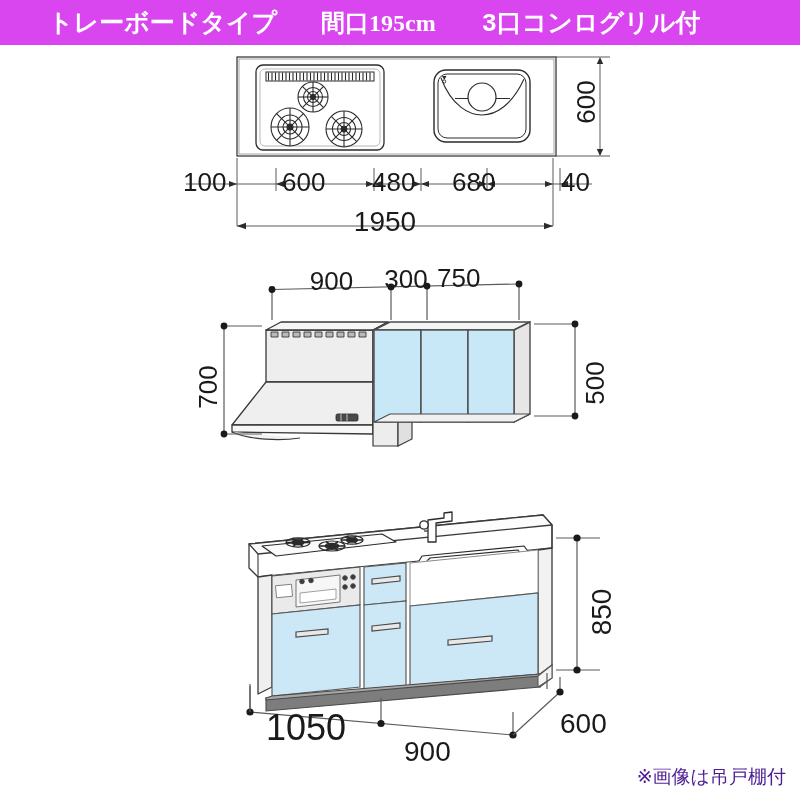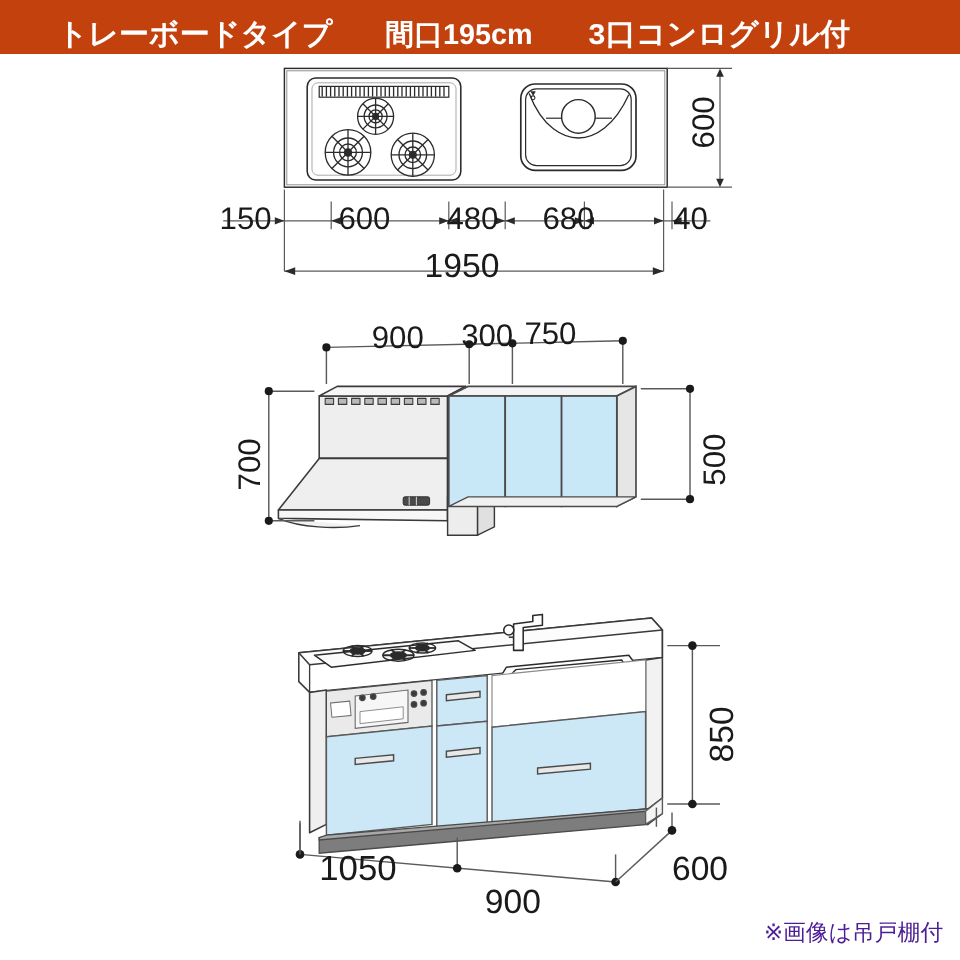--- a/index.html
+++ b/index.html
@@ -11,42 +11,42 @@
   .page{position:relative;width:800px;height:800px;}
 
   
   .header{
     position:absolute;left:0;top:0;width:800px;height:45px;
     display:flex;align-items:center;
     color:#ffffff;font-weight:bold;font-size:25px;letter-spacing:0px;
   }
   .header .h-item{white-space:nowrap;}
   .h1{margin-left:48px;}
-  .h2{margin-left:44px;font-size:24px;}
+  .h2{margin-left:44px;font-size:24px;font-family:Liberation Serif, serif;}
   .h3{margin-left:46px;font-family:Liberation Mono, monospace;}
 
   
   .dim{
     position:absolute;color:#1a1a1a;font-size:26px;font-weight:400;
     white-space:nowrap;line-height:1;
   }
   .vert{transform:rotate(-90deg);transform-origin:center center;}
   svg{position:absolute;overflow:visible;}
 
   .note{
     position:absolute;right:14px;bottom:10px;
     font-size:19px;color:#4c1d95;white-space:nowrap;
   }
 </style>
 </head>
 <body>
 
 <div class="page">
 
-  <div class="header" id="header-band" style="background: #c2410c; color: rgb(255, 255, 255); align-items: flex-end;">
+  <div class="header" id="header-band" style="background: #d946ef; color: rgb(255, 255, 255);">
     <span class="h-item h1">トレーボードタイプ</span>
     <span class="h-item h2">間口195cm</span>
     <span class="h-item h3">3口コンログリル付</span>
   </div>
 
   <svg style="left:0px;top:45px;" width="800" height="215" viewBox="0 0 800 215">
     <g fill="none" stroke="#2b2b2b" stroke-width="1.2">
 
       <rect x="237" y="12" width="319" height="99" fill="#ffffff"></rect>
       <rect x="239" y="14" width="315" height="95" fill="#ffffff" stroke="#8e8e8e" stroke-width="0.8"></rect>
@@ -167,21 +167,21 @@
     <g stroke="#5a5a5a" stroke-width="1">
       <line x1="237" y1="181" x2="553" y2="181"></line>
     </g>
     <g fill="#2b2b2b">
       <path d="M237 181 l9 -3.2 l0 6.4 z"></path>
       <path d="M553 181 l-9 -3.2 l0 6.4 z"></path>
     </g>
   </svg>
 
   <div class="dim vert" style="left:556px;top:89px;width:60px;text-align:center;">600</div>
-  <div class="dim" style="left:183px;top:169px;">150</div>
+  <div class="dim" style="left:183px;top:169px;">100</div>
   <div class="dim" style="left:282px;top:169px;">600</div>
   <div class="dim" style="left:372px;top:169px;text-align:right;">480</div>
   <div class="dim" style="left:452px;top:169px;">680</div>
   <div class="dim" style="left:561px;top:169px;">40</div>
   <div class="dim" style="left:237px;top:208px;width:296px;text-align:center;font-size:28px;">1950</div>
 
   <svg style="left:0px;top:262px;" width="800" height="200" viewBox="0 0 800 200">
 
     <g stroke="#5a5a5a" stroke-width="1.2">
       <line x1="272" y1="27.5" x2="519" y2="22"></line>
@@ -401,19 +401,19 @@
       <line x1="513" y1="255" x2="560" y2="212"></line>
       <line x1="560" y1="212" x2="560" y2="197"></line>
       <line x1="547" y1="209" x2="547" y2="193"></line>
     </g>
     <g fill="#1a1a1a">
         <circle cx="560" cy="212" r="3.6"></circle>
       </g>
   </svg>
 
   <div class="dim vert" style="left:567px;top:598px;width:70px;text-align:center;font-size:28px;">850</div>
-  <div class="dim" style="left:266px;top:710px;font-size:29px;">1050</div>
+  <div class="dim" style="left:266px;top:710px;font-size:36px;">1050</div>
   <div class="dim" style="left:404px;top:738px;font-size:28px;">900</div>
   <div class="dim" style="left:560px;top:710px;font-size:28px;">600</div>
 
   <div class="note">※画像は吊戸棚付</div>
 
 </div>
 
 </body></html>

